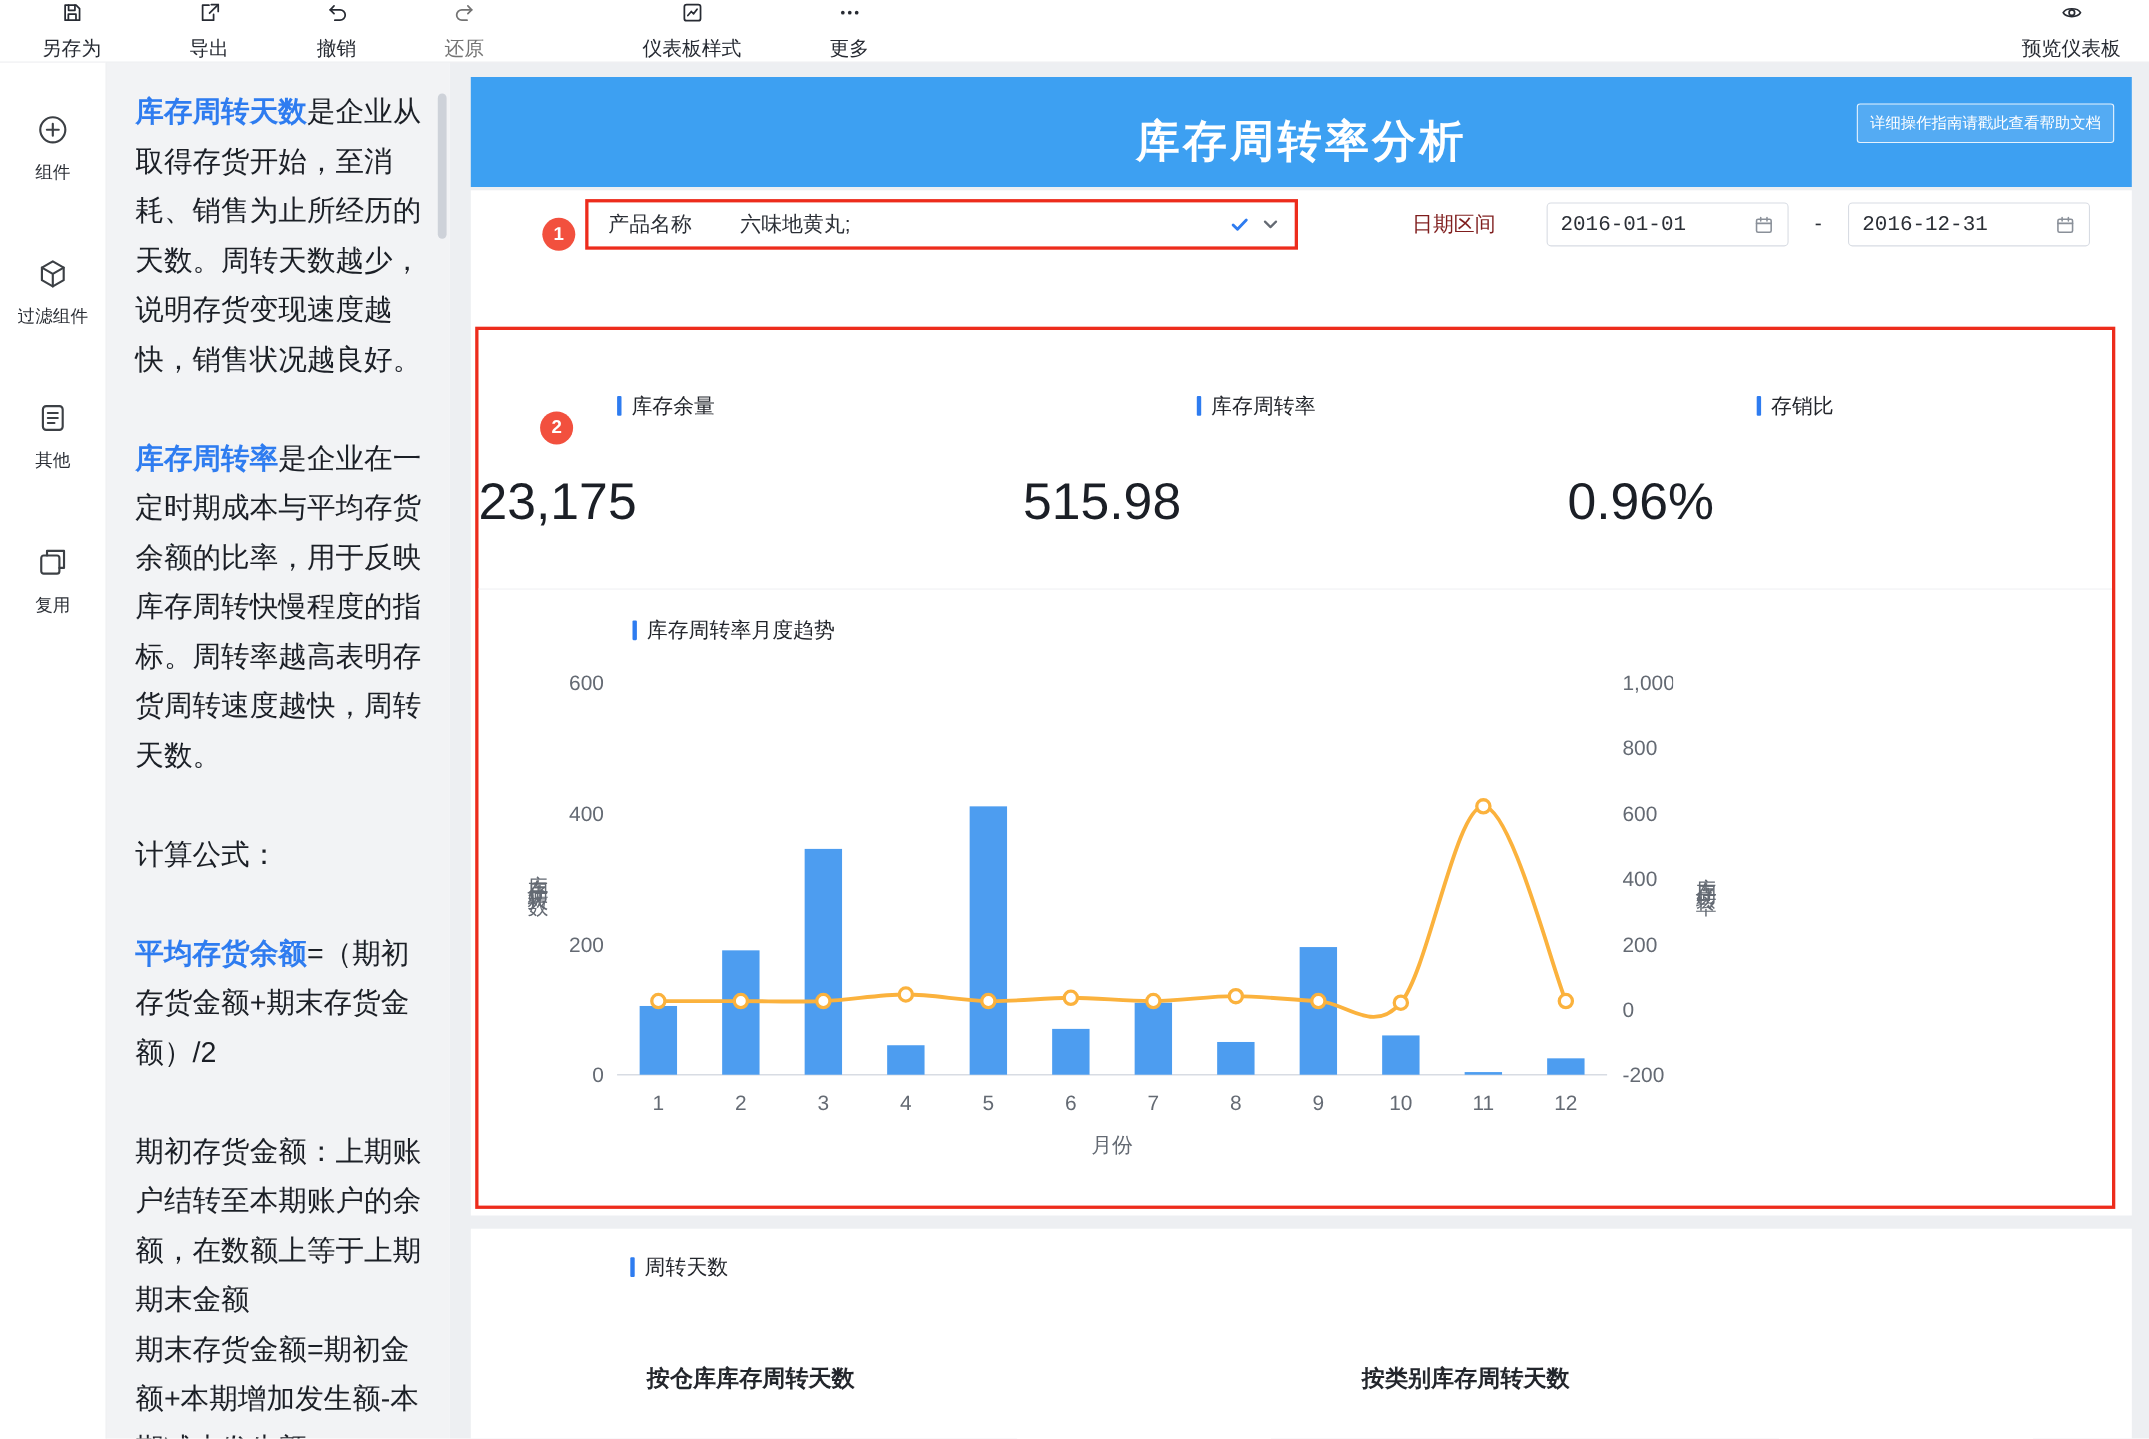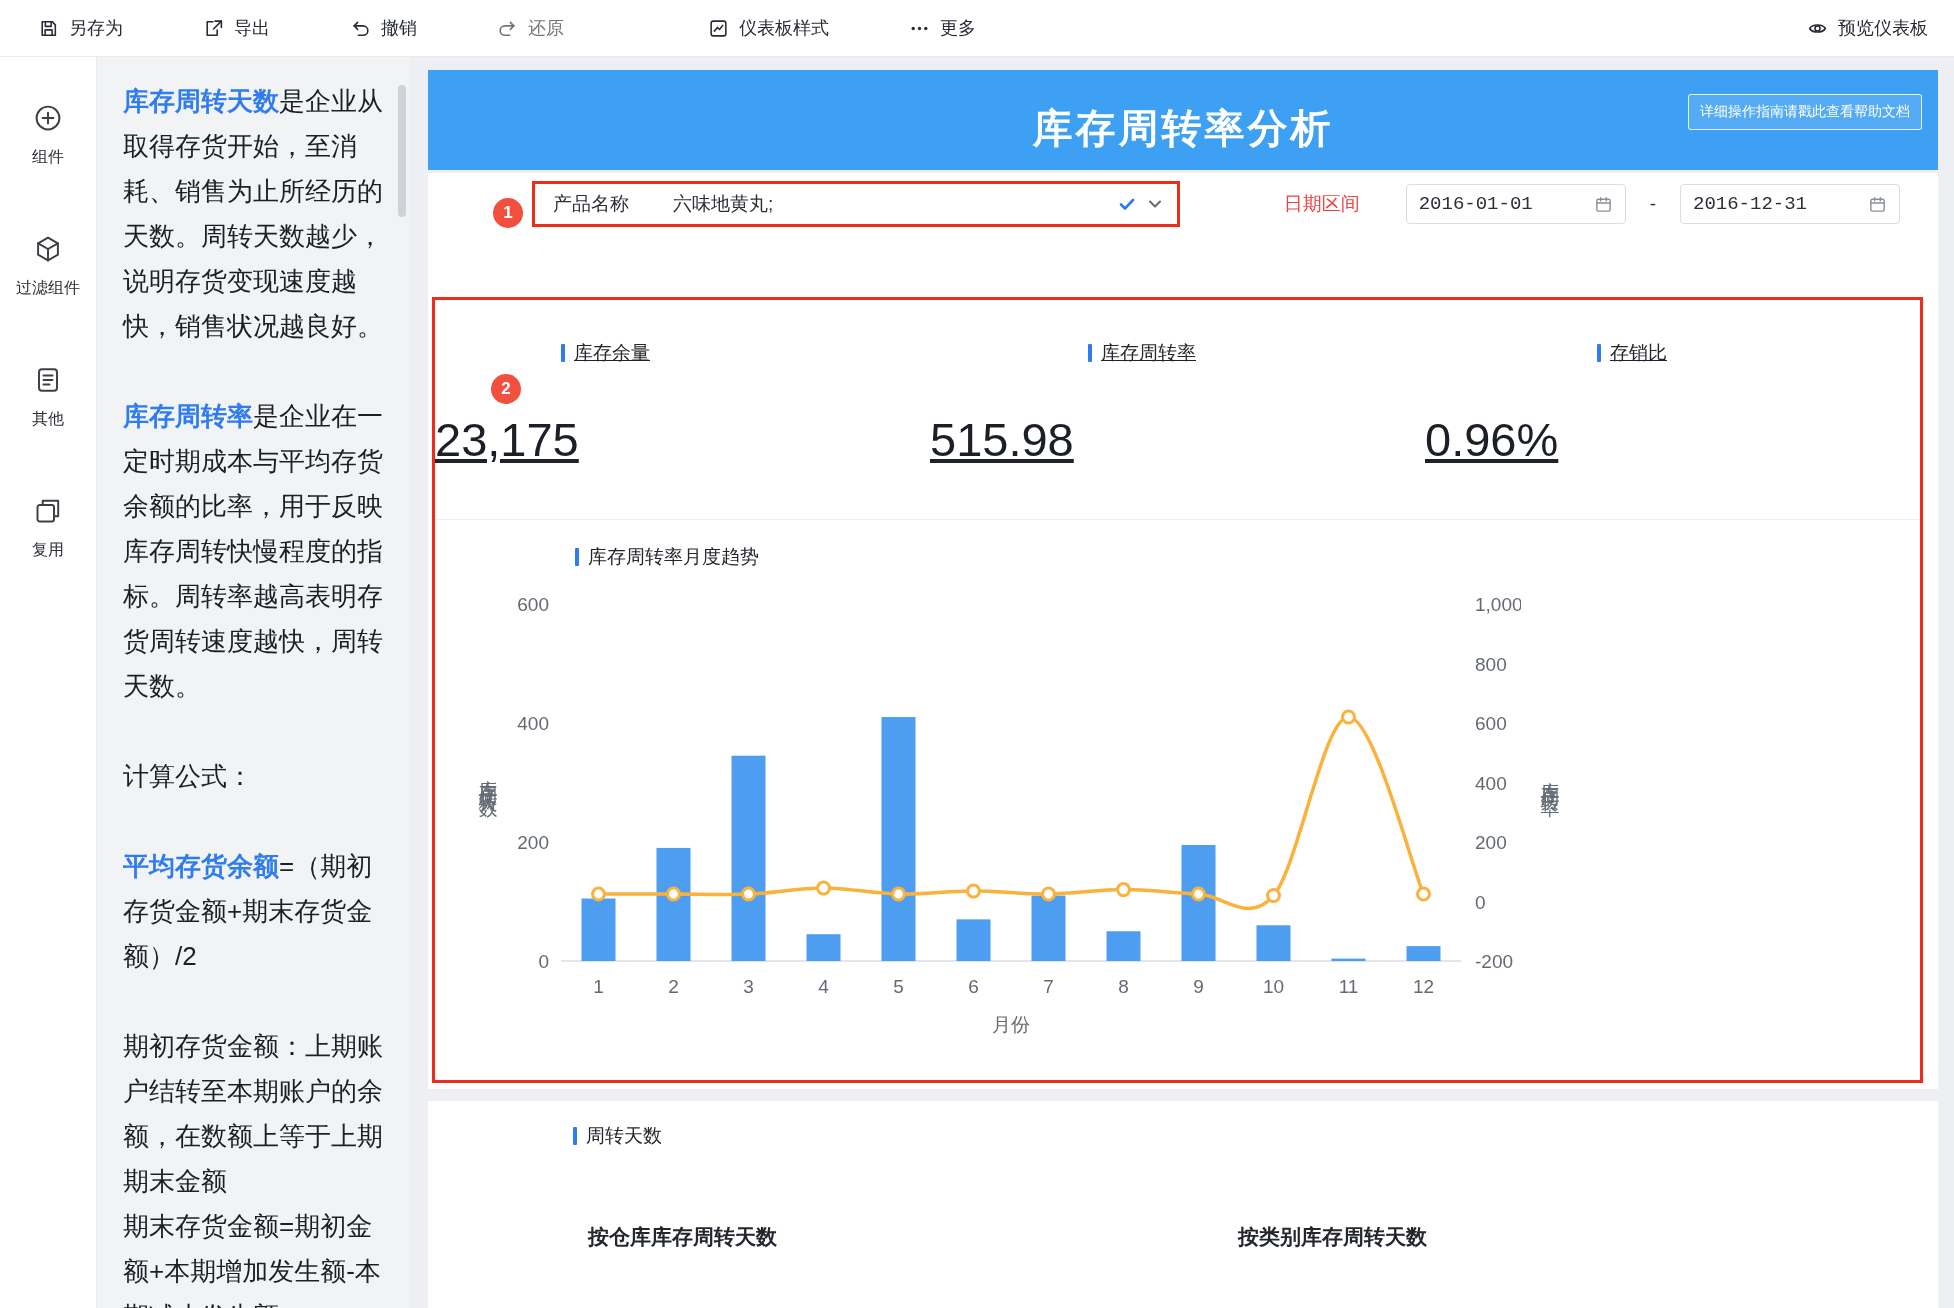--- a/index.html
+++ b/index.html
@@ -7,21 +7,21 @@
   body {
     font-family: "Liberation Sans", "DejaVu Sans", sans-serif;
     color: #1f2329;
     background: #fff;
   }
   
   .toolbar {
     height: 57px; display: flex; align-items: center;
     padding-left: 38px; border-bottom: 1px solid #e8eaed; background: #fff;
   }
-  .tb-item { display: flex; align-items: center; gap: 10px; font-size: 18px; color: #272b33; cursor: pointer; margin-right: 80px; white-space: nowrap; }
+  .tb-item { display: flex; align-items: center; gap: 10px; font-size: 18px; color: #272b33; cursor: pointer; margin-right: 80px; white-space: nowrap; flex-direction: column; }
   .tb-item.disabled { color: #737373; }
   .tb-item.style-item { margin-left: 64px; }
   .tb-right { margin-left: auto; margin-right: 26px; }
   .tb-right .tb-item { margin-right: 0; }
   .ic { width: 21px; height: 21px; fill: none; stroke: currentColor; stroke-width: 1.5; stroke-linecap: round; stroke-linejoin: round; flex: 0 0 auto; }
   .ic-dots { fill: currentColor; stroke: none; }
   
   .workspace { display: flex; height: 1251px; }
   
   .rail { width: 97px; border-right: 1px solid #e8eaed; background: #fff; display: flex; flex-direction: column; align-items: center; padding-top: 46px; gap: 66px; }
@@ -64,30 +64,30 @@
   .check-ic { width: 20px; height: 20px; stroke: var(--accent-blue, #2e7cf0); stroke-width: 2.6; fill: none; stroke-linecap: round; stroke-linejoin: round; }
   .chev-ic { width: 20px; height: 20px; stroke: #646a73; stroke-width: 2; fill: none; stroke-linecap: round; stroke-linejoin: round; margin: 0 12px 0 8px; }
   .badge {
     width: 30px; height: 30px; border-radius: 50%; background: var(--badge-red, #f2503e);
     color: #fff; font-size: 17px; font-weight: 700; display: flex; align-items: center; justify-content: center;
     position: absolute; z-index: 5;
   }
   .badge-1 { left: -42px; top: 14px; }
   .badge-2 { left: 56px; top: 74px; }
   .date-group { margin-left: auto; margin-right: 38px; display: flex; align-items: center; }
-  .dg-label { font-size: 19px; color: #ef4444; margin-right: 46px; }
+  .dg-label { font-size: 19px; color: #7f1d1d; margin-right: 46px; }
   .date-input {
     width: 220px; height: 40px; border: 1px solid #d8dce3; border-radius: 4px; background: #fff;
     display: flex; align-items: center; padding: 0 12px; font-size: 19px; color: #2b2f36; cursor: pointer; font-family: Liberation Mono, monospace;
   }
   .date-input .ic { margin-left: auto; color: #8a9099; width: 19px; height: 19px; }
   .date-sep { margin: 0 24px; font-size: 19px; color: #2b2f36; }
   
   .content-block { margin: 70px 15px 0 4px; border: 3px solid var(--annotation-red, #ed2c1c); position: relative; background: #fff; }
-  .kpi-row { display: flex; padding: 40px 0 52px 0; text-decoration: underline; }
+  .kpi-row { display: flex; padding: 56px 0 52px 0; }
   .kpi { flex: 1; }
   .sec-label { display: flex; align-items: center; gap: 9px; font-size: 19px; color: #23262c; }
   .tick-bar { width: 4px; height: 18px; background: var(--accent-blue, #2e7cf0); border-radius: 1px; flex: 0 0 auto; }
   .kpi:nth-child(1) .sec-label { padding-left: 126px; }
   .kpi:nth-child(2) .sec-label { padding-left: 158px; }
   .kpi:nth-child(3) .sec-label { padding-left: 172px; }
   .kpi-value { margin-top: 46px; text-align: left; font-size: 47px; font-weight: 500; color: #1b1f26; }
   .chart-section { border-top: 1px solid #f0f1f4; padding: 24px 0 24px 0; }
   .chart-section .sec-label { padding-left: 140px; }
   .chart-row { display: flex; align-items: center; margin-left: 24px; margin-top: 6px; width: 1104px; }

